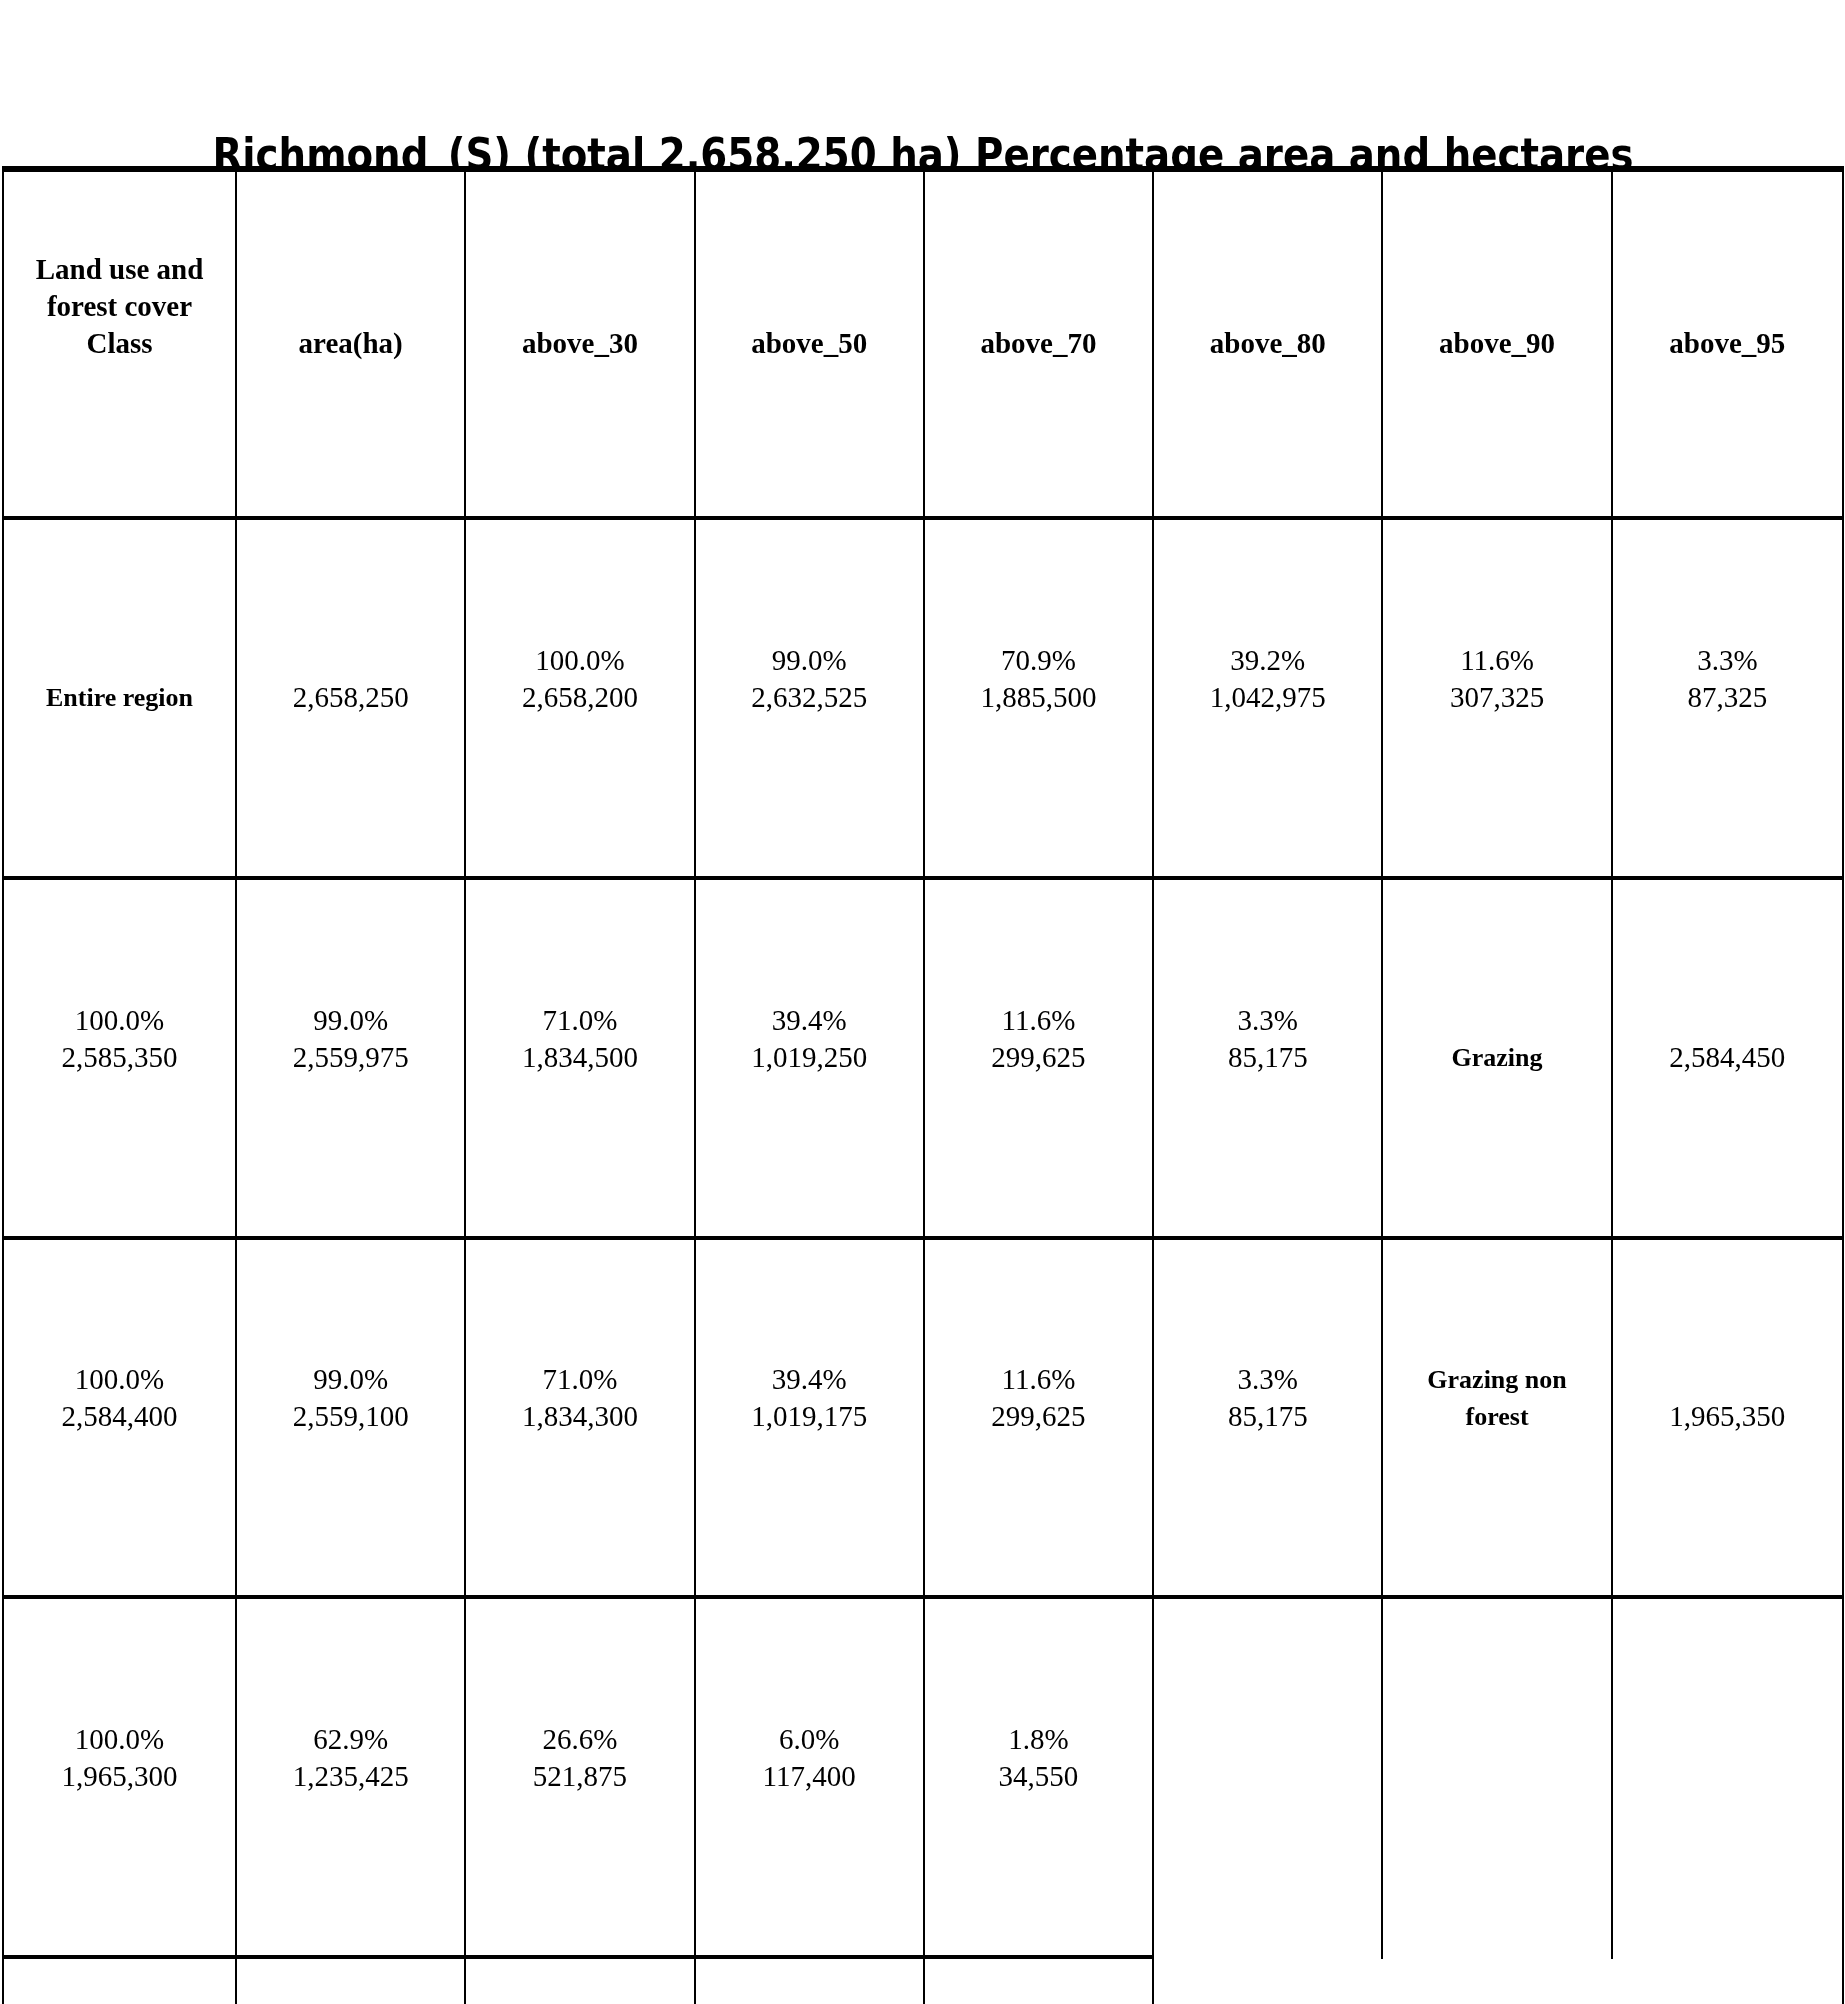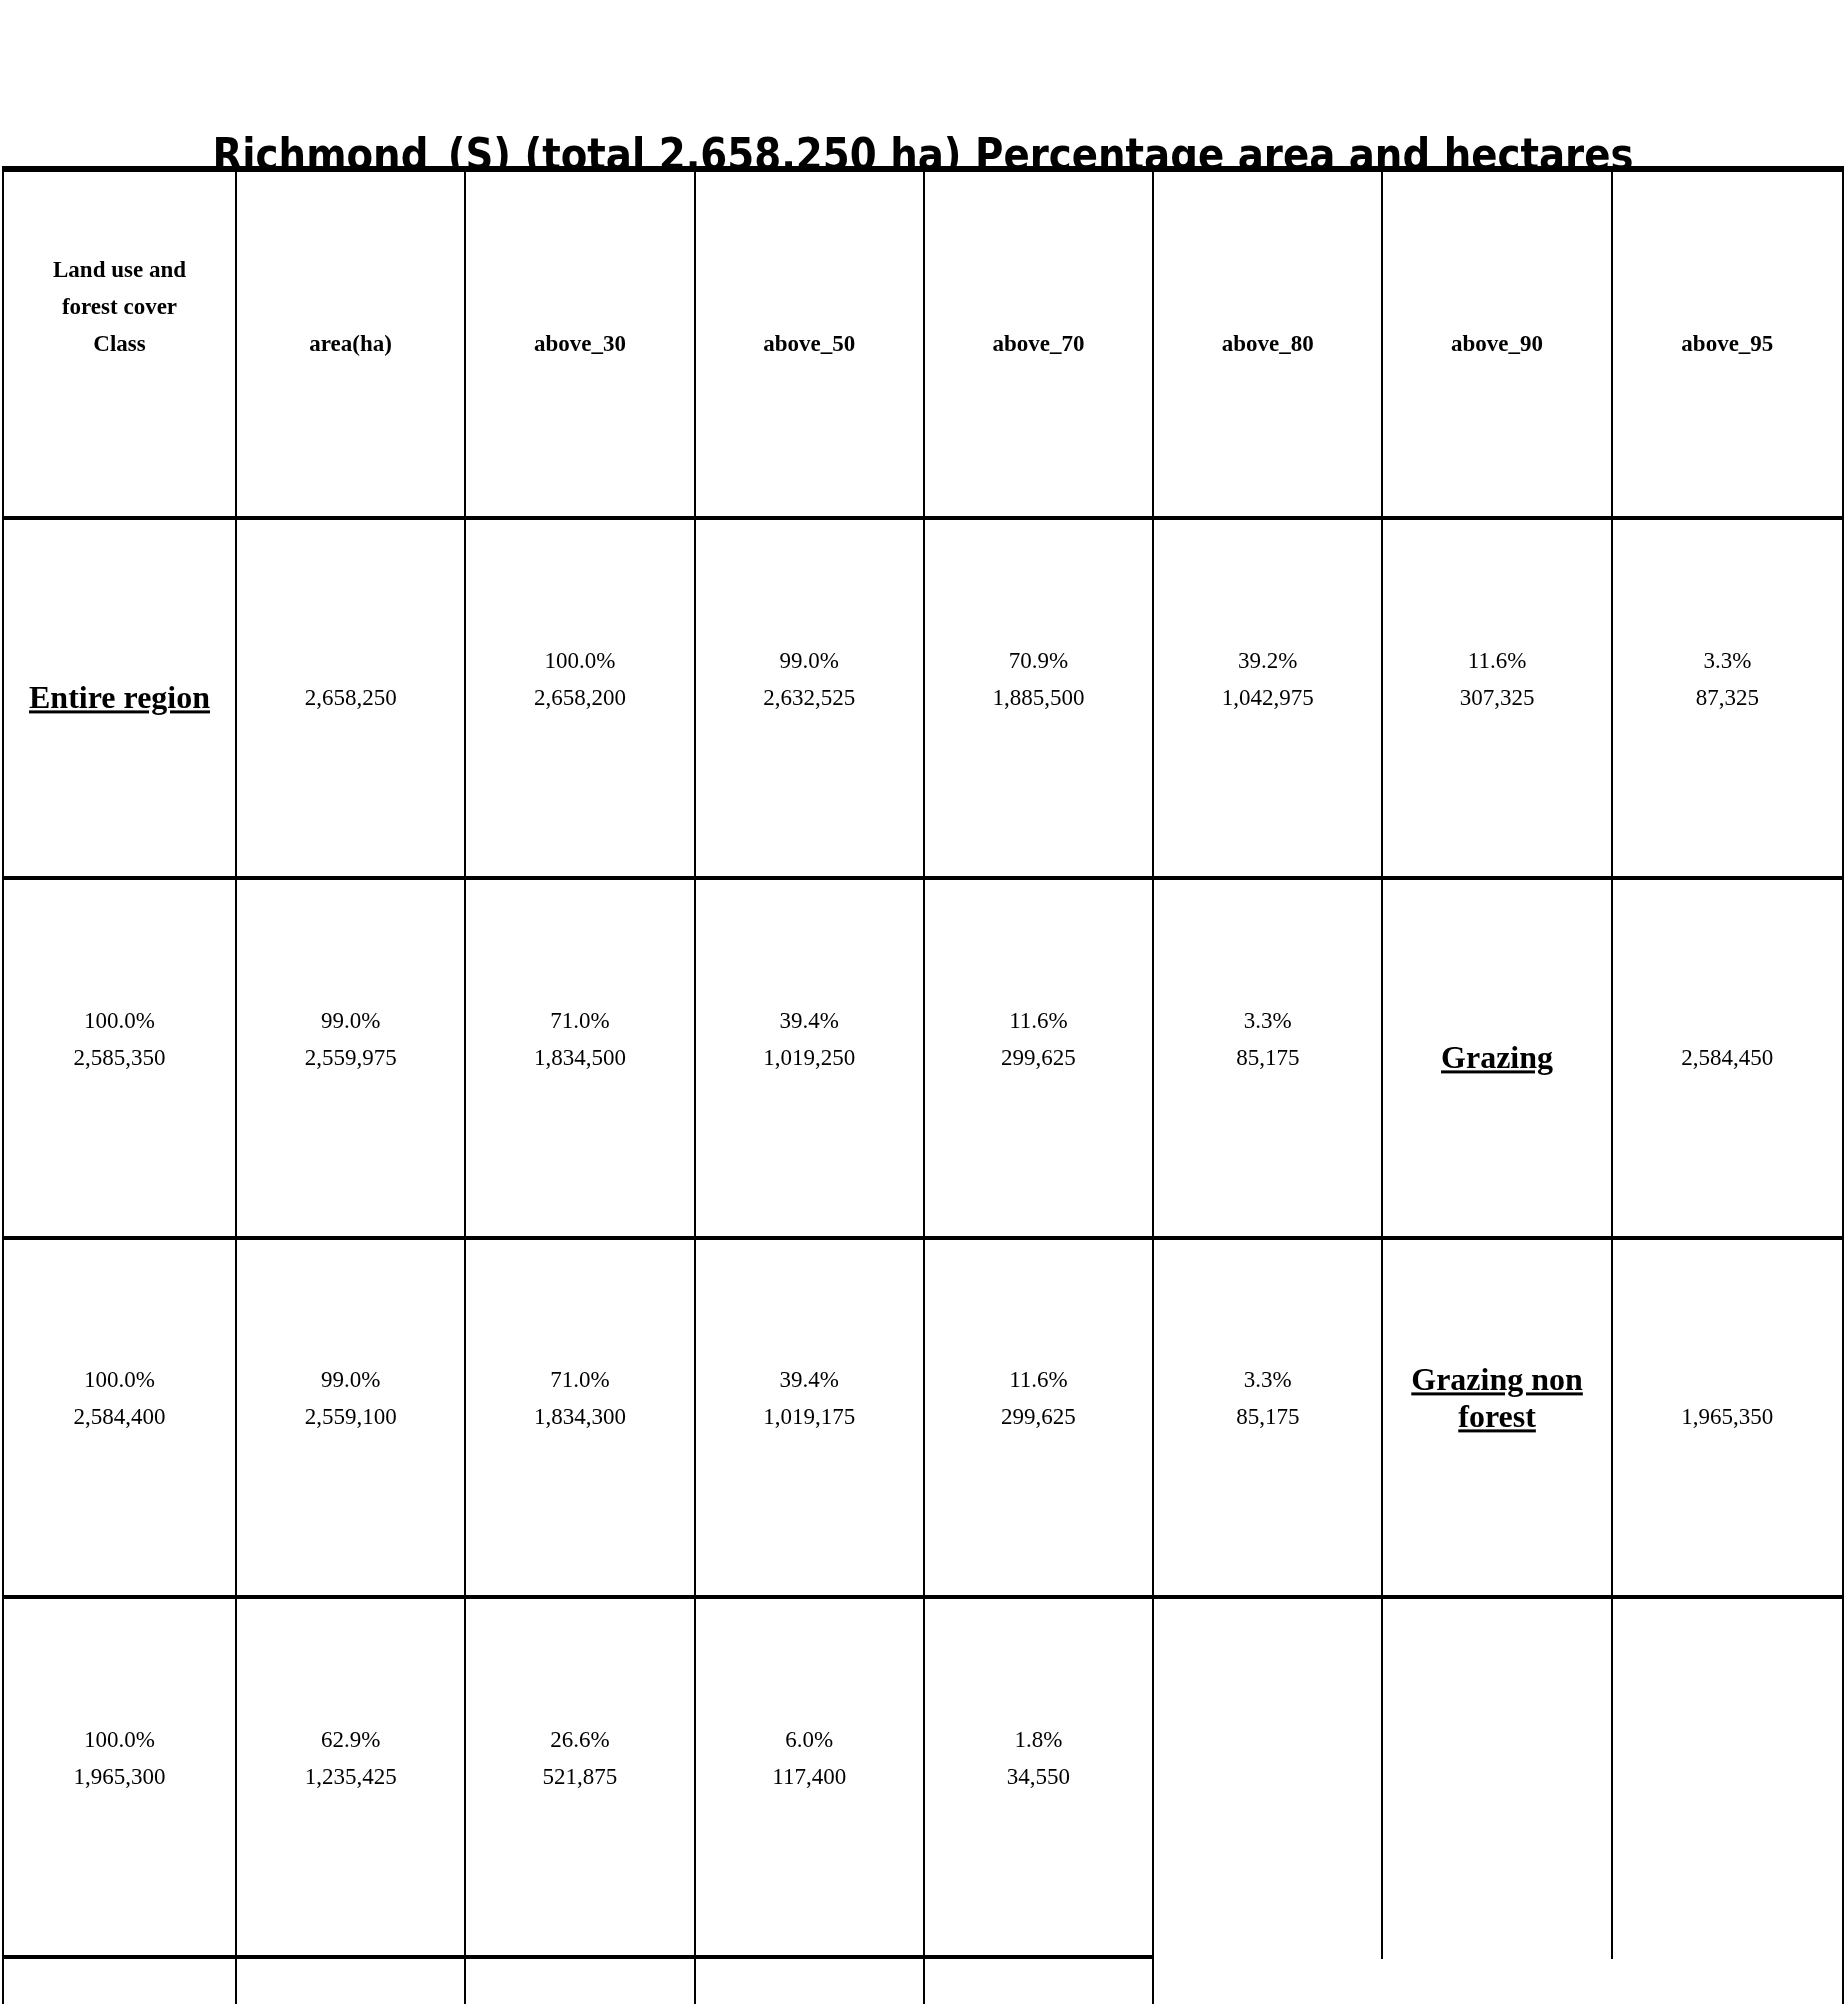--- a/index.html
+++ b/index.html
@@ -16,23 +16,23 @@
          border-top:6.4px solid #000;border-bottom:4.8px solid #000;
          border-left:2px solid #000;border-right:2px solid #000;
          display:grid;
          grid-template-columns:233px repeat(7,1fr);
          grid-template-rows:348px repeat(5,1fr);}
   .cell{position:relative;border-right:2px solid #000;border-bottom:4.8px solid #000;}
   .cell:nth-child(8n){border-right:none;}
   .cell.lastrow{border-bottom:none;}
   .stack{position:absolute;left:2.4px;right:2.4px;top:50%;
          transform:translateY(calc(-100% + 18.4px));
-         text-align:center;font-size:23px;line-height:37px;}
+         text-align:center;font-size:29px;line-height:37px;}
   .hdr .stack{font-weight:bold;}
-  .cls .stack{font-weight:bold;font-size:32px;text-decoration:underline;}
+  .cls .stack{font-weight:bold;font-size:26px;}
 </style>
 </head>
 <body>
 
 <div id="page">
 
   <div class="title">
     <div>Richmond_(S) (total 2,658,250 ha) Percentage area and hectares</div>
     <div>protected with TVC  threshold 30,50,70,80,90 and 95%</div>
   </div>

